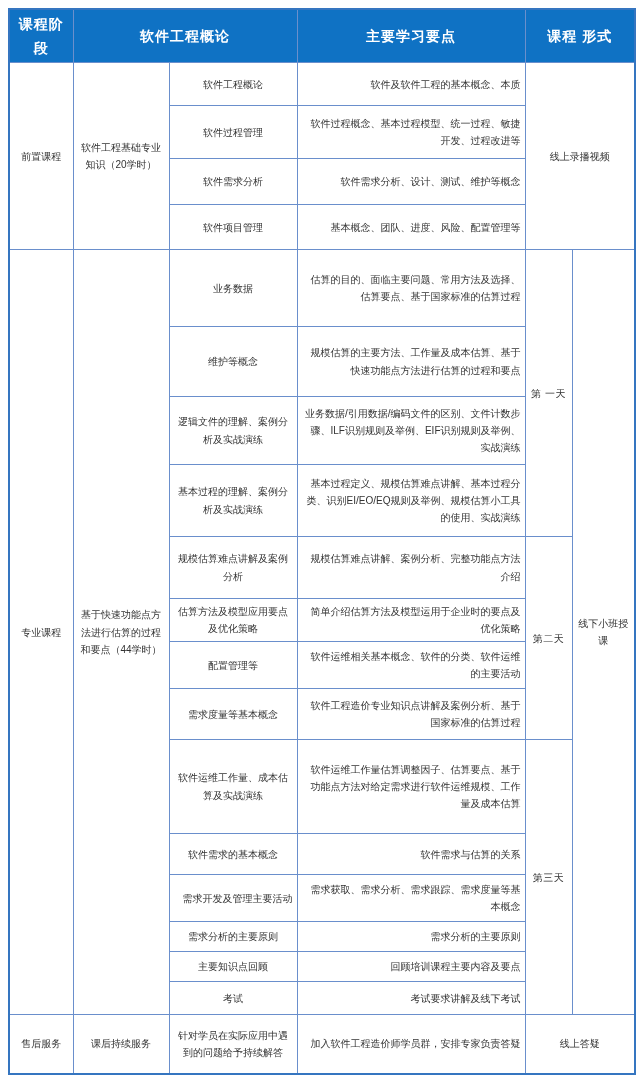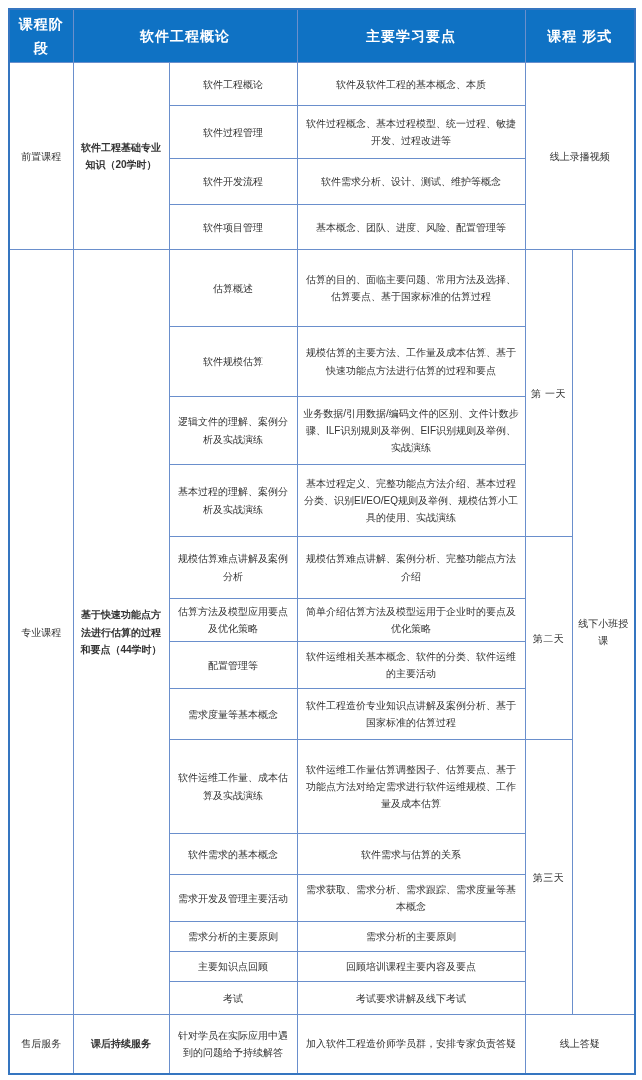--- a/index.html
+++ b/index.html
@@ -28,24 +28,24 @@
   }
   .tbl th{
     background:#0f72c4;
     color:#ffffff;
     font-weight:bold;
     font-size:14px;
     text-align:center;
     letter-spacing:1px;
   }
   .c-stage,.c-module,.c-topic,.c-day,.c-format{text-align:center;}
-  .c-module{padding:2px 2px;font-weight:bold;}
+  .c-module{padding:2px 2px;}
   .c-topic{padding:2px 6px;}
-  .c-topic.align-left{text-align:center;}
-  .c-points{text-align:center;padding:2px 6px;}
+  .c-topic.align-left{text-align:right;}
+  .c-points{text-align:right;padding:2px 6px;}
   .c-day{letter-spacing:0.5px;}
 </style>
 </head>
 <body>
 
 <div class="page">
   <table class="tbl">
     <colgroup>
       <col style="width:64px">
       <col style="width:96px">
@@ -69,47 +69,47 @@
         <td rowspan="4" class="c-module">软件工程基础专业知识（20学时）</td>
         <td class="c-topic">软件工程概论</td>
         <td class="c-points">软件及软件工程的基本概念、本质</td>
         <td rowspan="4" colspan="2" class="c-format">线上录播视频</td>
       </tr>
       <tr style="height:53px">
         <td class="c-topic">软件过程管理</td>
         <td class="c-points">软件过程概念、基本过程模型、统一过程、敏捷开发、过程改进等</td>
       </tr>
       <tr style="height:46px">
-        <td class="c-topic">软件开发流程</td>
+        <td class="c-topic">软件需求分析</td>
         <td class="c-points">软件需求分析、设计、测试、维护等概念</td>
       </tr>
       <tr style="height:45px">
         <td class="c-topic">软件项目管理</td>
         <td class="c-points">基本概念、团队、进度、风险、配置管理等</td>
       </tr>
 
       <tr style="height:77px">
         <td rowspan="14" class="c-stage">专业课程</td>
         <td rowspan="14" class="c-module">基于快速功能点方法进行估算的过程和要点（44学时）</td>
-        <td class="c-topic">估算概述</td>
+        <td class="c-topic">业务数据</td>
         <td class="c-points">估算的目的、面临主要问题、常用方法及选择、估算要点、基于国家标准的估算过程</td>
         <td rowspan="4" class="c-day">第 一天</td>
         <td rowspan="14" class="c-format">线下小班授课</td>
       </tr>
       <tr style="height:70px">
-        <td class="c-topic">软件规模估算</td>
+        <td class="c-topic">维护等概念</td>
         <td class="c-points">规模估算的主要方法、工作量及成本估算、基于快速功能点方法进行估算的过程和要点</td>
       </tr>
       <tr style="height:68px">
         <td class="c-topic">逻辑文件的理解、案例分析及实战演练</td>
         <td class="c-points">业务数据/引用数据/编码文件的区别、文件计数步骤、ILF识别规则及举例、EIF识别规则及举例、实战演练</td>
       </tr>
       <tr style="height:72px">
         <td class="c-topic">基本过程的理解、案例分析及实战演练</td>
-        <td class="c-points">基本过程定义、完整功能点方法介绍、基本过程分类、识别EI/EO/EQ规则及举例、规模估算小工具的使用、实战演练</td>
+        <td class="c-points">基本过程定义、规模估算难点讲解、基本过程分类、识别EI/EO/EQ规则及举例、规模估算小工具的使用、实战演练</td>
       </tr>
       <tr style="height:62px">
         <td class="c-topic">规模估算难点讲解及案例分析</td>
         <td class="c-points">规模估算难点讲解、案例分析、完整功能点方法介绍</td>
         <td rowspan="4" class="c-day">第二天</td>
       </tr>
       <tr style="height:43px">
         <td class="c-topic">估算方法及模型应用要点及优化策略</td>
         <td class="c-points">简单介绍估算方法及模型运用于企业时的要点及优化策略</td>
       </tr>

